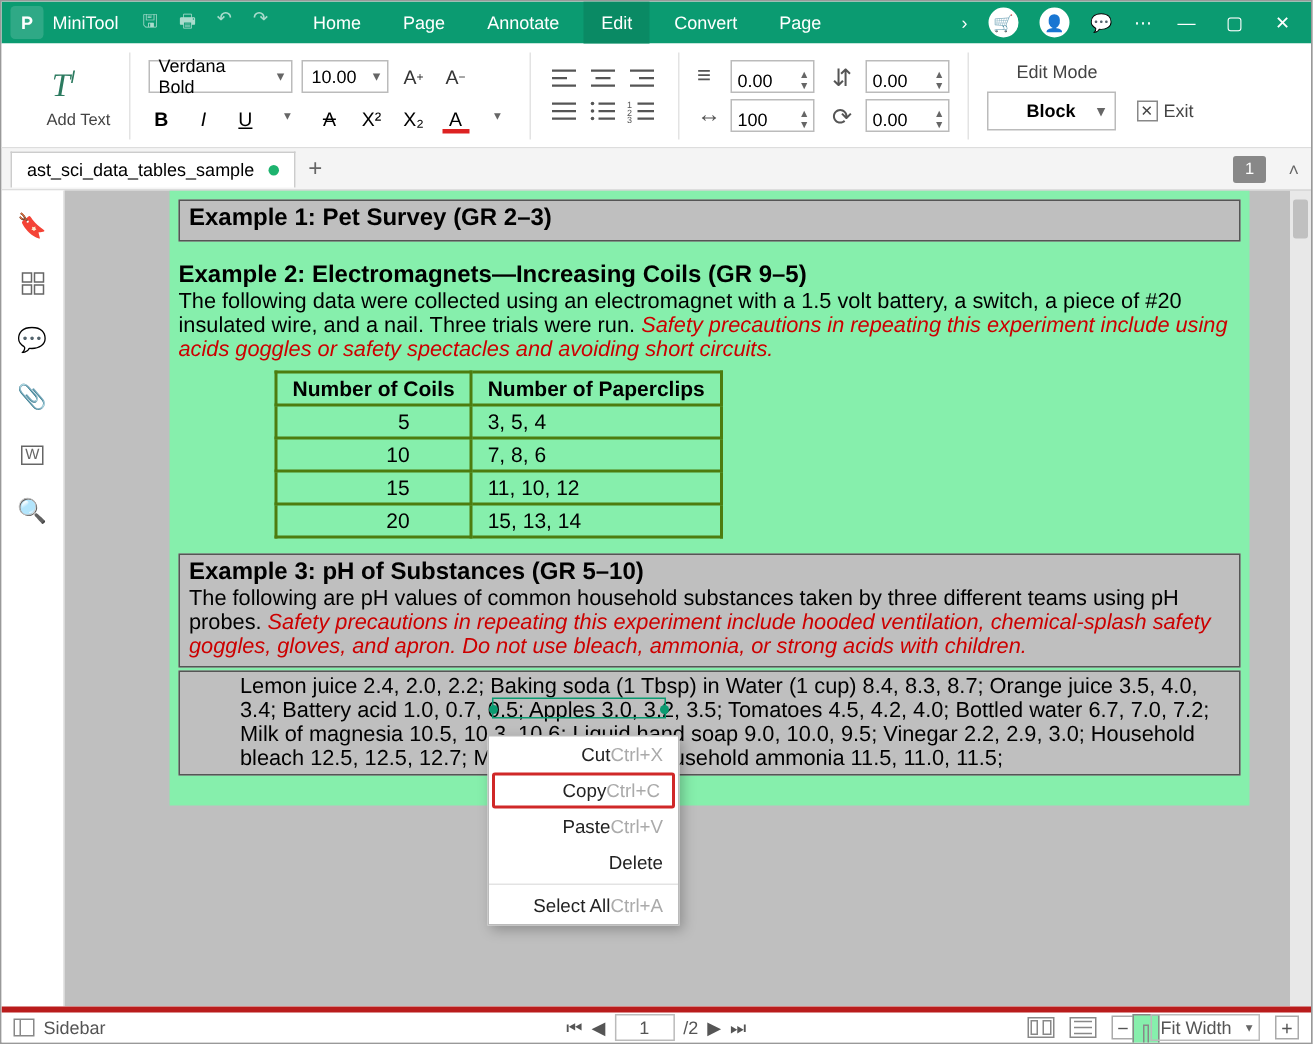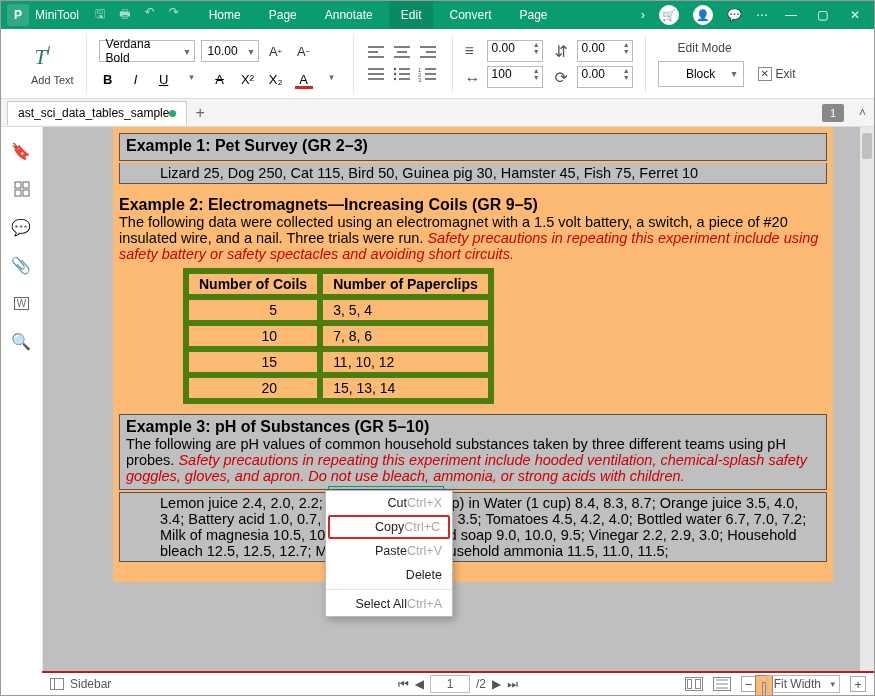--- a/index.html
+++ b/index.html
@@ -29,70 +29,70 @@
 .selectbox { height: 22px; border:1px solid #bbb; background:#fff; font-size:12px; padding:0 18px 0 6px; display:flex; align-items:center; position:relative; }
 .selectbox::after { content:"▾"; position:absolute; right:4px; font-size:10px; color:#666; }
 .btnico { width:22px; height:22px; display:flex; align-items:center; justify-content:center; font-size:13px; color:#333; }
 .stylebtns { display:flex; gap:10px; margin-top:6px; }
 .stylebtns span { width:18px; text-align:center; font-size:13px; }
 .aligngrid { display:grid; grid-template-columns: repeat(3, 22px); gap:4px; }
 .alignbtn { width:22px; height:18px; }
 .alignbtn svg { width:100%; height:100%; }
 .spinrow { display:flex; align-items:center; gap:4px; }
 .spin-ico { width:18px; height:18px; color:#555; }
-.numbox { height:22px; width:56px; border:1px solid #bbb; font-size:12px; padding:0 4px; display:flex; align-items:flex-start; position:relative;}
+.numbox { height:22px; width:56px; border:1px solid #bbb; font-size:12px; padding:0 4px; display:flex; align-items:flex-end; position:relative;}
 .numbox .updn { position:absolute; right:2px; display:flex; flex-direction:column; line-height:7px; font-size:7px; color:#666;}
 .editcol { display:flex; flex-direction:column; gap:6px; }
-.blockbtn { height:26px; width:86px; border:1px solid #bbb; display:flex; align-items:center; justify-content:center; font-size:12px; position:relative; }
+.blockbtn { height:26px; width:86px; border:1px solid #bbb; display:flex; align-items:center; justify-content:center; font-size:12px; position:relative;font-weight:bold; }
 .blockbtn::after { content:"▾"; position:absolute; right:6px; font-size:10px; color:#666; }
 .exitbtn { display:flex; align-items:center; gap:4px; font-size:12px; color:#444; margin-left:6px; }
 .exitbtn .xbox { width:14px; height:14px; border:1px solid #888; display:flex; align-items:center; justify-content:center; font-size:10px; }
 
 
 .tabstrip { height:28px; background:#f4f4f4; border-bottom:1px solid #ddd; display:flex; align-items:center; padding: 0 6px; position:relative; font-size:12px; }
-.doctab { height:24px; background:#fff; border:1px solid #ccc; border-bottom:none; display:flex; align-items:center; padding:0 10px; }
+.doctab { height:24px; background:#fff; border:1px solid #ccc; border-bottom:none; display:flex; align-items:center; gap:10px; padding:0 10px; }
 .doctab .dot { width:7px; height:7px; border-radius:50%; background:#1db36e; }
 .tabstrip .add { margin-left:8px; font-size:16px; color:#666; }
 .tabstrip .pagebadge { position:absolute; right:30px; width:22px; height:18px; background:#888; color:#fff; font-size:11px; display:flex; align-items:center; justify-content:center; border-radius:2px; }
 .tabstrip .collapse { position:absolute; right:8px; color:#666; font-size:12px; }
 
 
 .main { position:absolute; top:126px; bottom:24px; left:0; right:0; display:flex; }
 .sidetools { width:42px; background:#fff; border-right:1px solid #e5e5e5; display:flex; flex-direction:column; align-items:center; gap:18px; padding-top:14px; color:#666; }
 .sidetools .tool { width:20px; height:20px; display:flex; align-items:center; justify-content:center; }
 .viewport { flex:1; background:#bfbfbf; position:relative; overflow:hidden; }
 .scroll-right { position:absolute; right:0; top:0; bottom:0; width:14px; background:#e8e8e8; }
 .scroll-right .thumb { position:absolute; left:2px; right:2px; top:6px; height:26px; background:#c0c0c0; border-radius:2px; }
 
-.page { position:absolute; left:70px; top:0; width:720px; background:#fdba74; padding: 6px 6px 20px 6px; }
+.page { position:absolute; left:70px; top:0; width:720px; background:#86efac; padding: 6px 6px 20px 6px; }
 .doc { font-family: Verdana, Arial, sans-serif; color:#000; font-size:14.5px; }
 .boxed { border:1px solid #555; padding: 3px 6px 5px 6px; background:#bfbfbf; margin-bottom:2px; }
 .htitle { font-weight:bold; font-size:16px; }
 .indent { padding: 2px 6px 2px 40px; border:1px solid #555; border-top:none; background:#bfbfbf; }
 .red { color:#c00; font-style: italic; }
 
 .coilsel { position:absolute; left:209px; top:218px; width:116px; height:14px; border:1px solid #0b9b71; background:transparent; }
 .coilsel::before, .coilsel::after { content:""; position:absolute; width:6px; height:6px; background:#0b9b71; border-radius:50%; }
 .coilsel::before { left:-3px; top:4px; }
 .coilsel::after { right:-3px; top:4px; }
 
 table.datatbl { border-collapse: collapse; margin: 6px 0 2px 64px; font-size:14px; }
-table.datatbl th, table.datatbl td { border:6px solid #4d7c0f; padding:2px 10px; }
+table.datatbl th, table.datatbl td { border:2px solid #4d7c0f; padding:2px 10px; }
 table.datatbl th { font-weight:bold; text-align:center; }
 table.datatbl td.r { text-align:right; padding-right: 40px; }
 
 
 .ctxmenu { position:absolute; left:282px; top:363px; width:128px; background:#fff; border:1px solid #bbb; box-shadow: 2px 3px 8px rgba(0,0,0,.25); font-size:12.5px; z-index:50; }
 .ctxrow { display:flex; justify-content:flex-end; padding:5px 10px; color:#222; }
 .ctxrow .sc { color:#aaa; }
 .ctxrow.hot { border:2px solid #d02828; border-radius:2px; margin:0 2px; padding:3px 8px; }
 .ctxsep { height:1px; background:#e3e3e3; margin:2px 0; }
 
 
-.statusbar { position:absolute; left:0; right:0; bottom:0; height:24px; background:#fff; border-top:2px solid #b91c1c; display:flex; align-items:center; font-size:12px; color:#555; padding:0 8px; gap:10px;margin-left:41px; }
+.statusbar { position:absolute; left:0; right:0; bottom:0; height:24px; background:#fff; border-top:4px solid #b91c1c; display:flex; align-items:center; font-size:12px; color:#555; padding:0 8px; gap:10px; }
 .sb-left { display:flex; align-items:center; gap:6px; }
 .sb-center { position:absolute; left:50%; transform:translateX(-50%); display:flex; align-items:center; gap:6px; }
 .sb-right { position:absolute; right:8px; display:flex; align-items:center; gap:10px; }
 .vmode { width:18px; height:14px; border:1px solid #888; display:flex; }
 .vmode.page::before { content:""; width:10px; height:12px; border:1px solid #888; margin:auto; }
 .pagebox { width:40px; height:18px; border:1px solid #bbb; display:flex; align-items:center; justify-content:center; }
 .fitbox { height:18px; border:1px solid #bbb; padding:0 18px 0 6px; display:flex; align-items:center; position:relative; }
 .fitbox::after { content:"▾"; position:absolute; right:4px; font-size:9px; color:#666; }
 .zoombtn { width:16px; height:16px; border:1px solid #aaa; display:flex; align-items:center; justify-content:center; font-size:13px; }
 
@@ -284,26 +284,25 @@
 
   <div class="viewport">
     <div class="scroll-right">
         <div class="thumb"></div>
       </div>
 
     <div class="page doc">
       <div class="boxed">
         <div class="htitle">Example 1: Pet Survey (GR 2–3)</div>
       </div>
-      <div class="indent">Lizard 25, Dog 250, Cat 115, Bird 50, Guinea pig 30, Hamster 45, Fish 75, Ferret 10</div>
 
       <div style="height:12px"></div>
       <div class="htitle">Example 2: Electromagnets—Increasing Coils (GR 9–5)</div>
       <div>
-        <span>The following data were collected using an electromagnet with a 1.5 volt battery, a switch, a piece of #20 insulated wire, and a nail. Three trials were run. </span><span class="red">Safety precautions in repeating this experiment include using safety battery or safety spectacles and avoiding short circuits.</span>
+        <span>The following data were collected using an electromagnet with a 1.5 volt battery, a switch, a piece of #20 insulated wire, and a nail. Three trials were run. </span><span class="red">Safety precautions in repeating this experiment include using acids goggles or safety spectacles and avoiding short circuits.</span>
       </div>
 
       <div style="position:relative">
         <div class="coilsel"></div>
         <table class="datatbl">
           <tbody>
               <tr>
                 <th>Number of Coils</th>
                 <th>Number of Paperclips</th>
               </tr>

